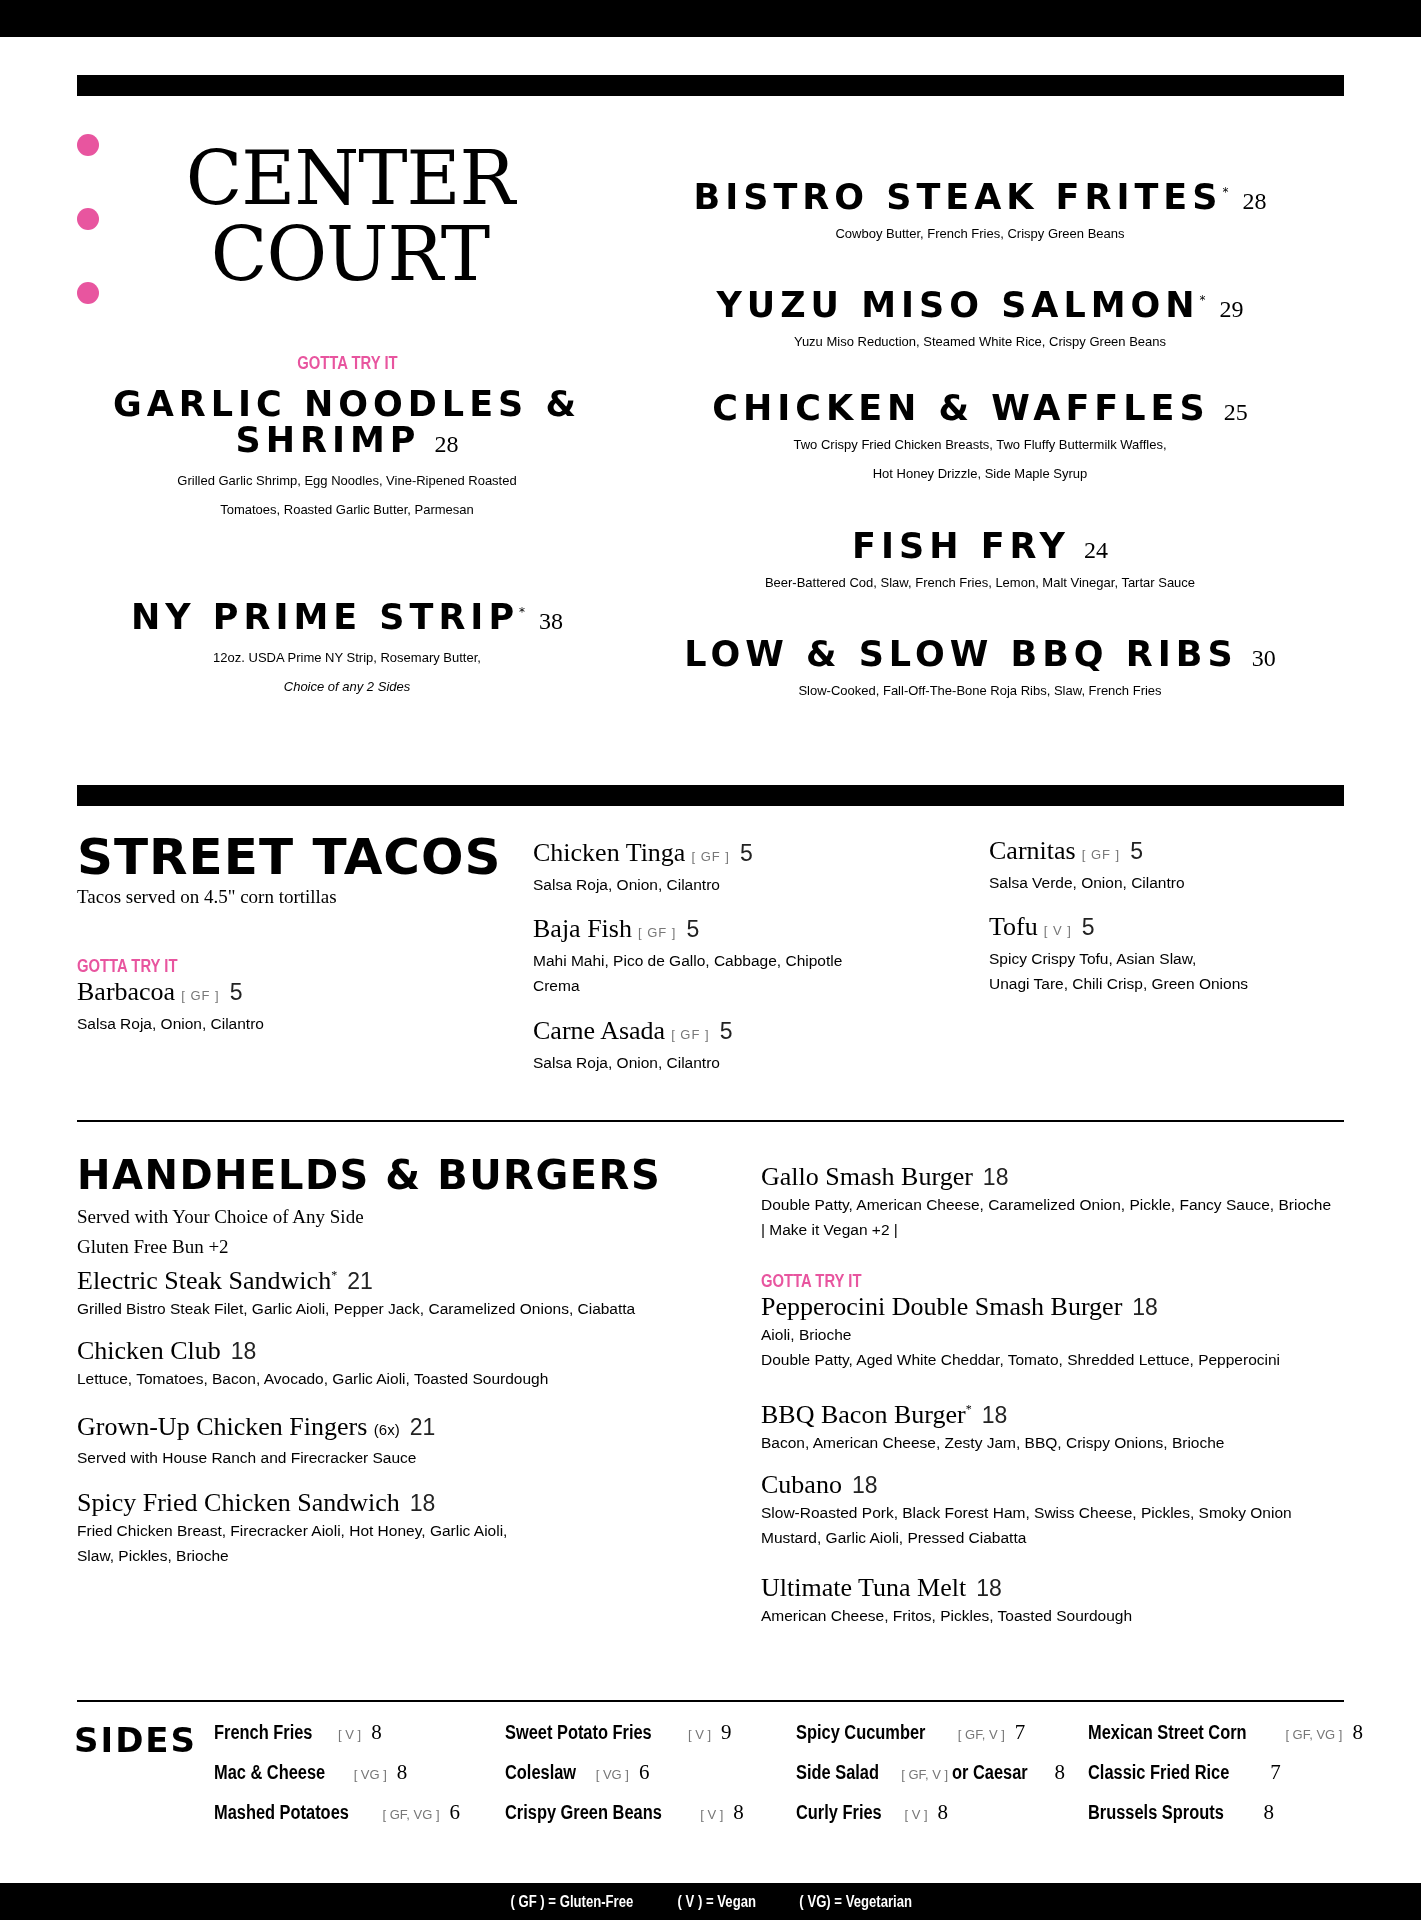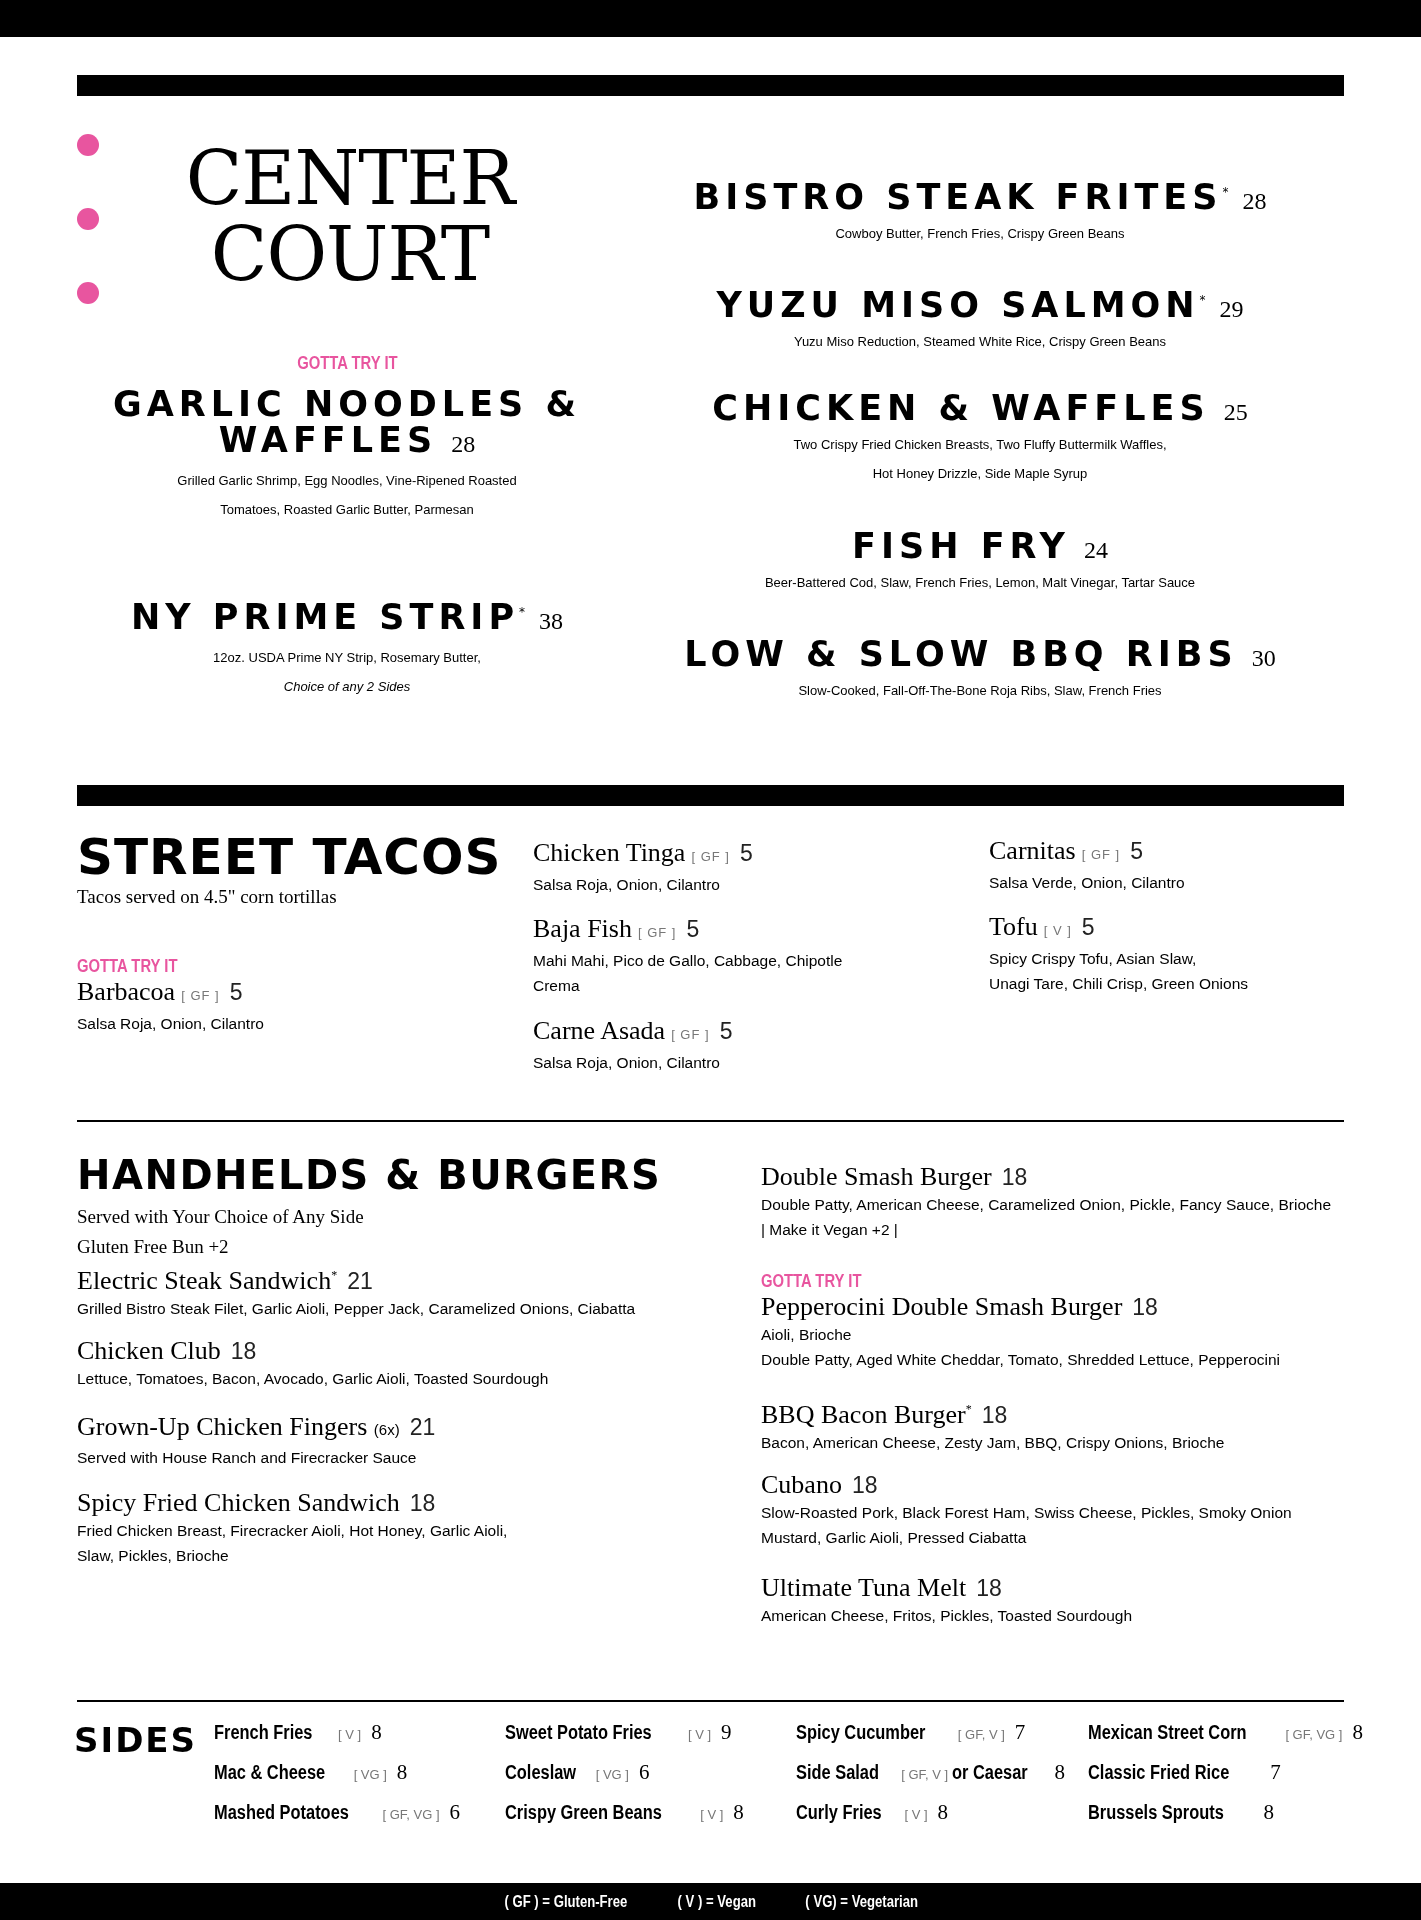--- a/index.html
+++ b/index.html
@@ -1,21 +1,21 @@
 <!DOCTYPE html>
 <html><head>
 <meta charset="utf-8">
 <style>
   html, body { margin:0; padding:0; background:#fff; }
   body { width:1421px; height:1920px; position:relative; overflow:hidden; color:#000;
          font-family:"Liberation Sans", sans-serif; }
   .abs { position:absolute; }
   .topbar { left:0; top:0; width:1421px; height:37px; background:#000; }
   .botbar { left:0; top:1883px; width:1421px; height:37px; background:#000; color:#fff;
-            display:flex; justify-content:center; align-items:center; gap:28px;
+            display:flex; justify-content:center; align-items:center; gap:22px;
             font-family:"Liberation Sans Narrow","Liberation Sans", sans-serif; font-weight:bold; font-size:16px; }
   .botbar span { transform:scaleX(0.82); display:inline-block; }
   .thickrule { left:77px; width:1267px; height:21px; background:#000; }
   .thinrule { left:77px; width:1267px; height:2px; background:#000; }
   .dot { width:22px; height:22px; border-radius:50%; }
   .brand { left:150px; top:140px; width:400px; text-align:center;
            font-family:"DejaVu Serif", "Liberation Serif", serif; font-size:74px; line-height:76px; letter-spacing:-1px; }
   .gotta { color:#e8559f; font-weight:bold; font-size:19px; letter-spacing:0px;
            font-family:"Liberation Sans", sans-serif; transform:scaleX(0.78); transform-origin:left center; display:inline-block; }
   .center { text-align:center; }
@@ -46,21 +46,21 @@
 <div class="abs dot" style="left:77px;top:282px;background:#e8559f;"></div>
 
 <div class="abs brand">
   <div>CENTER</div>
   <div>COURT</div>
 </div>
 
 <div class="abs center" style="left:77px;top:352px;width:540px;">
   <div style="height:26px;"><span class="gotta" style="transform-origin:center center;">GOTTA TRY IT</span></div>
   <div class="feat-name" style="margin-top:8px;">GARLIC NOODLES &amp;</div>
-  <div class="feat-name"><span>WAFFLES</span><span class="feat-price">28</span></div>
+  <div class="feat-name"><span>SHRIMP</span><span class="feat-price">28</span></div>
   <div class="desc" style="margin-top:4px;">Grilled Garlic Shrimp, Egg Noodles, Vine-Ripened Roasted</div>
   <div class="desc">Tomatoes, Roasted Garlic Butter, Parmesan</div>
 </div>
 
 <div class="abs center" style="left:77px;top:594px;width:540px;">
   <div class="feat-name"><span>NY PRIME STRIP</span><span class="star">*</span><span class="feat-price">38</span></div>
   <div class="desc" style="margin-top:4px;">12oz. USDA Prime NY Strip, Rosemary Butter,</div>
   <div class="desc" style="font-style:italic;">Choice of any 2 Sides</div>
 </div>
 
@@ -146,21 +146,21 @@
   </div>
   <div>
     <div class="item-name"><span>Spicy Fried Chicken Sandwich</span><span class="price">18</span></div>
     <div class="idesc">Fried Chicken Breast, Firecracker Aioli, Hot Honey, Garlic Aioli,</div>
     <div class="idesc">Slaw, Pickles, Brioche</div>
   </div>
 </div>
 
 <div class="abs" style="left:761px;top:1162px;width:590px;">
   <div style="height:108px;">
-    <div class="item-name"><span>Double Smash Burger</span><span class="price">18</span></div>
+    <div class="item-name"><span>Gallo Smash Burger</span><span class="price">18</span></div>
     <div class="idesc">Double Patty, American Cheese, Caramelized Onion, Pickle, Fancy Sauce, Brioche</div>
     <div class="idesc">|  Make it Vegan +2  |</div>
   </div>
   <div style="height:124px;">
     <div><span class="gotta">GOTTA TRY IT</span></div>
     <div class="item-name"><span>Pepperocini Double Smash Burger</span><span class="price">18</span></div>
     <div class="idesc">Aioli, Brioche</div>
     <div class="idesc">Double Patty, Aged White Cheddar, Tomato, Shredded Lettuce, Pepperocini</div>
   </div>
   <div style="height:76px;">

